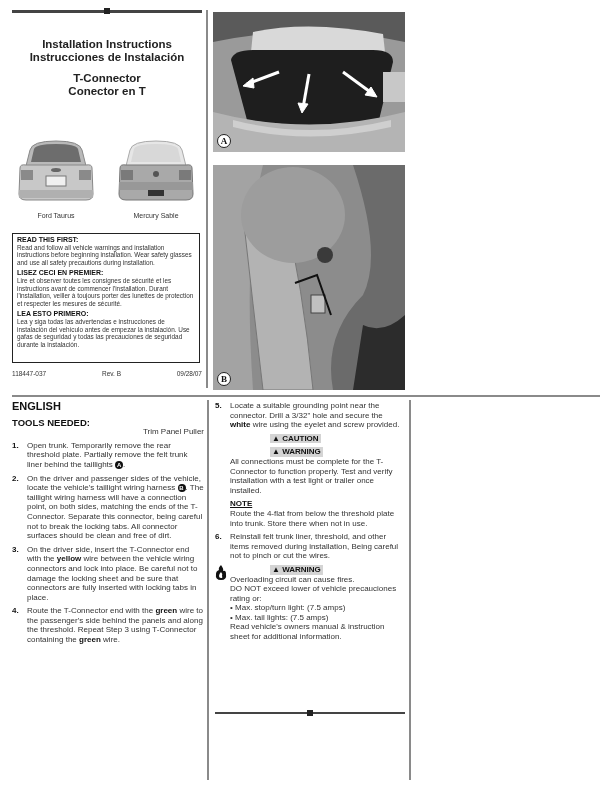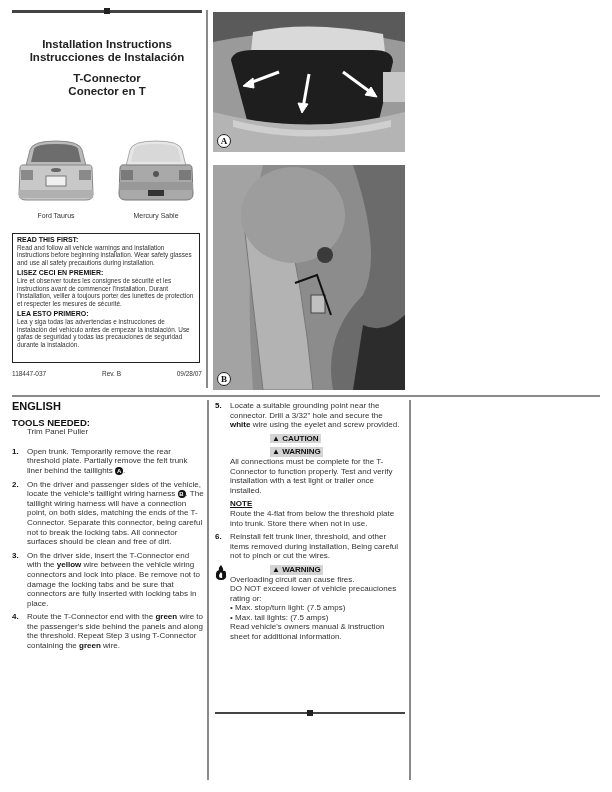--- a/index.html
+++ b/index.html
@@ -24,21 +24,21 @@
   .photo-b { left:213px; top:165px; width:192px; height:225px; }
   .photo-label { position:absolute; left:4px; bottom:4px; width:12px; height:12px; border-radius:50%; background:#fff; border:1px solid #222; font-family:"Liberation Serif", serif; font-weight:bold; font-size:9px; text-align:center; line-height:12px; color:#111; }
   
   .hsep { left:12px; top:395px; width:588px; height:2px; background:#8a8a8a; }
   
   .col { font-size:8px; line-height:9.6px; color:#333; }
   .col-left { left:12px; top:402px; width:192px; }
   .col-mid { left:215px; top:401px; width:190px; }
   .eng { font-weight:bold; font-size:11px; color:#111; margin:0 0 6px 0; }
   .tools-h { font-weight:bold; font-size:9.5px; color:#111; }
-  .tools-v { padding-left:15px; margin-bottom:10px; }
+  .tools-v { padding-left:15px; margin-bottom:4px;text-align:right; }
   .step { display:flex; margin-bottom:4px; }
   .step .n { width:15px; flex:none; font-weight:bold; color:#111; }
   .step .t { flex:1; }
   b.em { color:#111; }
   .alert { padding-left:15px; margin-bottom:4px; }
   .alert-h { display:inline-block; font-weight:bold; color:#111; background:#d4d4d4; padding:0 2px; font-size:8px;margin-left:40px; }
   .note-h { font-weight:bold; color:#111;text-decoration:underline; }
   .fire { position:absolute; left:-1px; width:14px; height:16px; }
   .bot-rule { left:215px; top:712px; width:190px; height:2px; background:#444; }
   .circ { display:inline-block; width:8px; height:8px; border-radius:50%; background:#111; color:#fff; font-size:6px; line-height:8px; text-align:center; font-weight:bold; vertical-align:middle; }
@@ -150,21 +150,21 @@
   <div class="step">
     <span class="n">1.</span>
     <span class="t"><span>Open trunk. Temporarily remove the rear threshold plate. Partially remove the felt trunk liner behind the taillights</span> <span class="circ">A</span>.</span>
   </div>
   <div class="step">
     <span class="n">2.</span>
     <span class="t"><span>On the driver and passenger sides of the vehicle, locate the vehicle's taillight wiring harness</span> <span class="circ">B</span><span>. The taillight wiring harness will have a connection point, on both sides, matching the ends of the T-Connector. Separate this connector, being careful not to break the locking tabs. All connector surfaces should be clean and free of dirt.</span></span>
   </div>
   <div class="step">
     <span class="n">3.</span>
-    <span class="t"><span>On the driver side, insert the T-Connector end with the</span> <b class="em">yellow</b> <span>wire between the vehicle wiring connectors and lock into place. Be remove not to damage the locking tabs and be sure that connectors are fully inserted with locking tabs in place.</span></span>
+    <span class="t"><span>On the driver side, insert the T-Connector end with the</span> <b class="em">yellow</b> <span>wire between the vehicle wiring connectors and lock into place. Be careful not to damage the locking sheet and be sure that connectors are fully inserted with locking tabs in place.</span></span>
   </div>
   <div class="step">
     <span class="n">4.</span>
     <span class="t"><span>Route the T-Connector end with the</span> <b class="em">green</b> <span>wire to the passenger's side behind the panels and along the threshold. Repeat Step 3 using T-Connector containing the</span> <b class="em">green</b> <span>wire.</span></span>
   </div>
 </div>
 
 <div class="abs col col-mid">
   <div class="step">
     <span class="n">5.</span>

